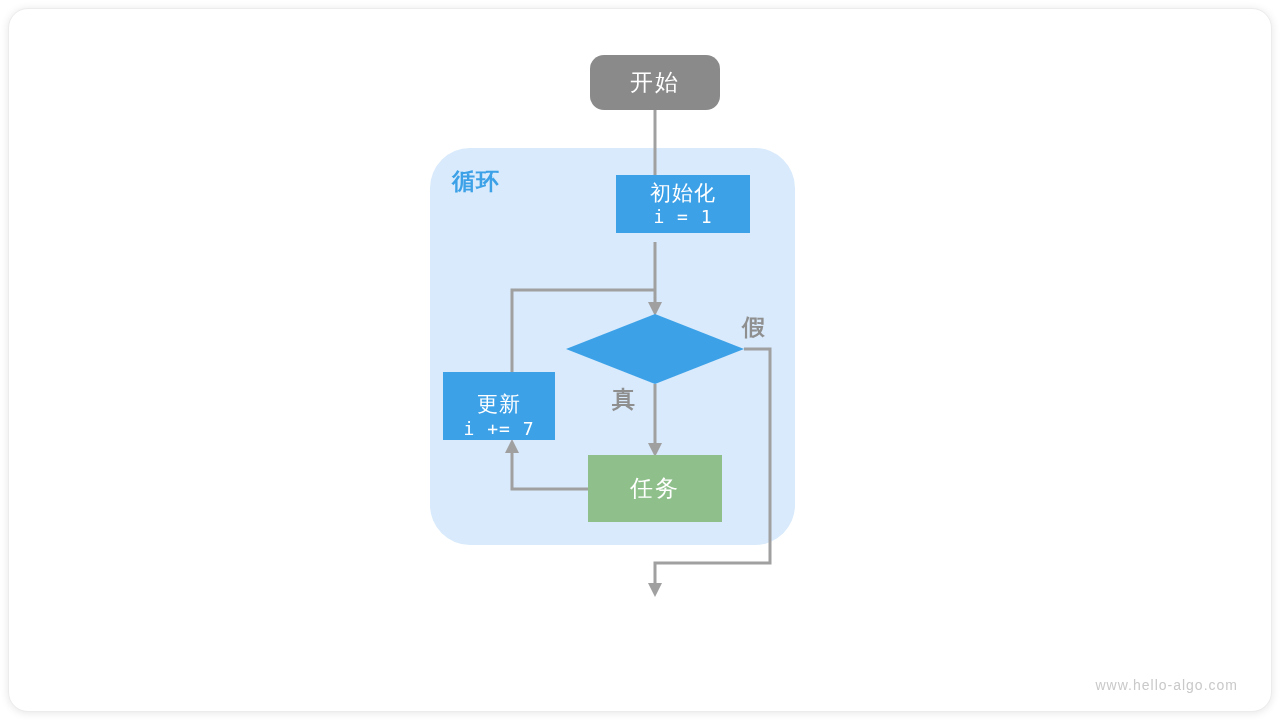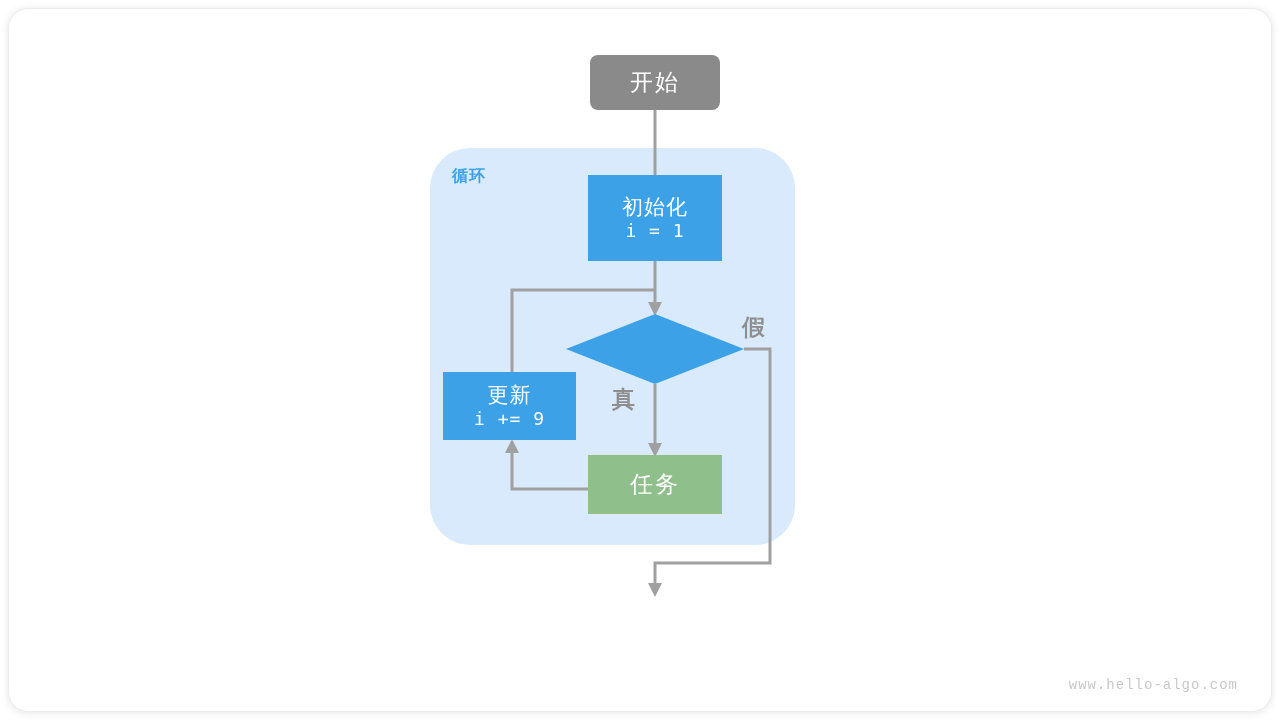--- a/index.html
+++ b/index.html
@@ -15,58 +15,58 @@
     box-shadow: 0 1px 8px rgba(0,0,0,0.10);
     z-index: 0;
   }
 
   .loop-container {
     position: absolute; left: 430px; top: 148px; width: 365px; height: 397px;
     background: var(--loop-bg); border-radius: 40px; z-index: 1;
   }
   .loop-label {
     position: absolute; left: 452px; top: 166px;
-    color: var(--loop-label); font-size: 16px; font-weight: bold;
+    color: var(--loop-label); font-size: 23px; font-weight: bold;
     letter-spacing: 1px; z-index: 3;
   }
 
   svg.connectors { position: absolute; left: 0; top: 0; z-index: 2; pointer-events: none; }
   svg.connectors path { fill: none; stroke: var(--line); stroke-width: 3px; }
   svg.connectors .arrowhead { fill: var(--line); stroke: none; }
   svg.connectors .diamond { fill: var(--node-blue); stroke: none; }
 
   .node { position: absolute; display: flex; flex-direction: column; align-items: center;
           justify-content: center; color: var(--text-on-node); z-index: 3; }
 
   .node-terminal { width: 130px; height: 55px; background: var(--node-gray);
-                   border-radius: 8px; font-size: 23px; font-weight: 500; letter-spacing: 2px; }
+                   border-radius: 14px; font-size: 23px; font-weight: 500; letter-spacing: 2px; }
   .node-start { left: 590px; top: 55px; }
   .node-end   { left: 590px; top: 597px; }
 
   .node-process { background: var(--node-blue); line-height: 1.25; }
-  .node-init   { left: 588px; top: 175px; width: 134px; height: 86px; }
-  .node-update { left: 443px; top: 372px; width: 133px; height: 68px; }
+  .node-init   { left: 616px; top: 175px; width: 134px; height: 58px; }
+  .node-update { left: 443px; top: 372px; width: 112px; height: 68px; justify-content: flex-end; }
   .node-title { font-size: 21px; font-weight: 500; letter-spacing: 1px; }
   .node-code  { font-family: "DejaVu Sans Mono", "Liberation Mono", monospace;
                 font-size: 18px; font-weight: normal; letter-spacing: 1px; }
 
   .node-cond { left: 566px; top: 314px; width: 178px; height: 70px; background: transparent; }
   .node-cond .node-code { font-size: 20px; }
 
-  .node-task { left: 588px; top: 455px; width: 134px; height: 59px;
+  .node-task { left: 588px; top: 455px; width: 134px; height: 67px;
                background: var(--node-green); font-size: 23px; font-weight: 500; letter-spacing: 2px; }
 
   .edge-label { position: absolute; color: var(--edge-label); font-size: 23px;
                 font-weight: bold; z-index: 3; }
   .edge-label-true  { left: 612px; top: 384px; }
   .edge-label-false { left: 742px; top: 312px; }
 
   .watermark {
     position: absolute; right: 42px; top: 677px;
-    font-family: Liberation Mono, monospace;
+    font-family: Liberation Sans, sans-serif;
     font-size: 14px; color: var(--watermark); z-index: 3; letter-spacing: 1px;
   }
 </style>
 </head>
 <body>
 
 <div class="stage">
 
   <div class="card"></div>
 
@@ -97,21 +97,21 @@
     <span class="node-title">初始化</span>
     <span class="node-code">i = 1</span>
   </div>
 
 
   <div class="edge-label edge-label-true">真</div>
   <div class="edge-label edge-label-false">假</div>
 
   <div class="node node-process node-update">
     <span class="node-title">更新</span>
-    <span class="node-code">i += 9</span>
+    <span class="node-code">i += 7</span>
   </div>
 
   <div class="node node-task">
     <span>任务</span>
   </div>
 
 
   <div class="watermark">www.hello-algo.com</div>
 
 </div>

